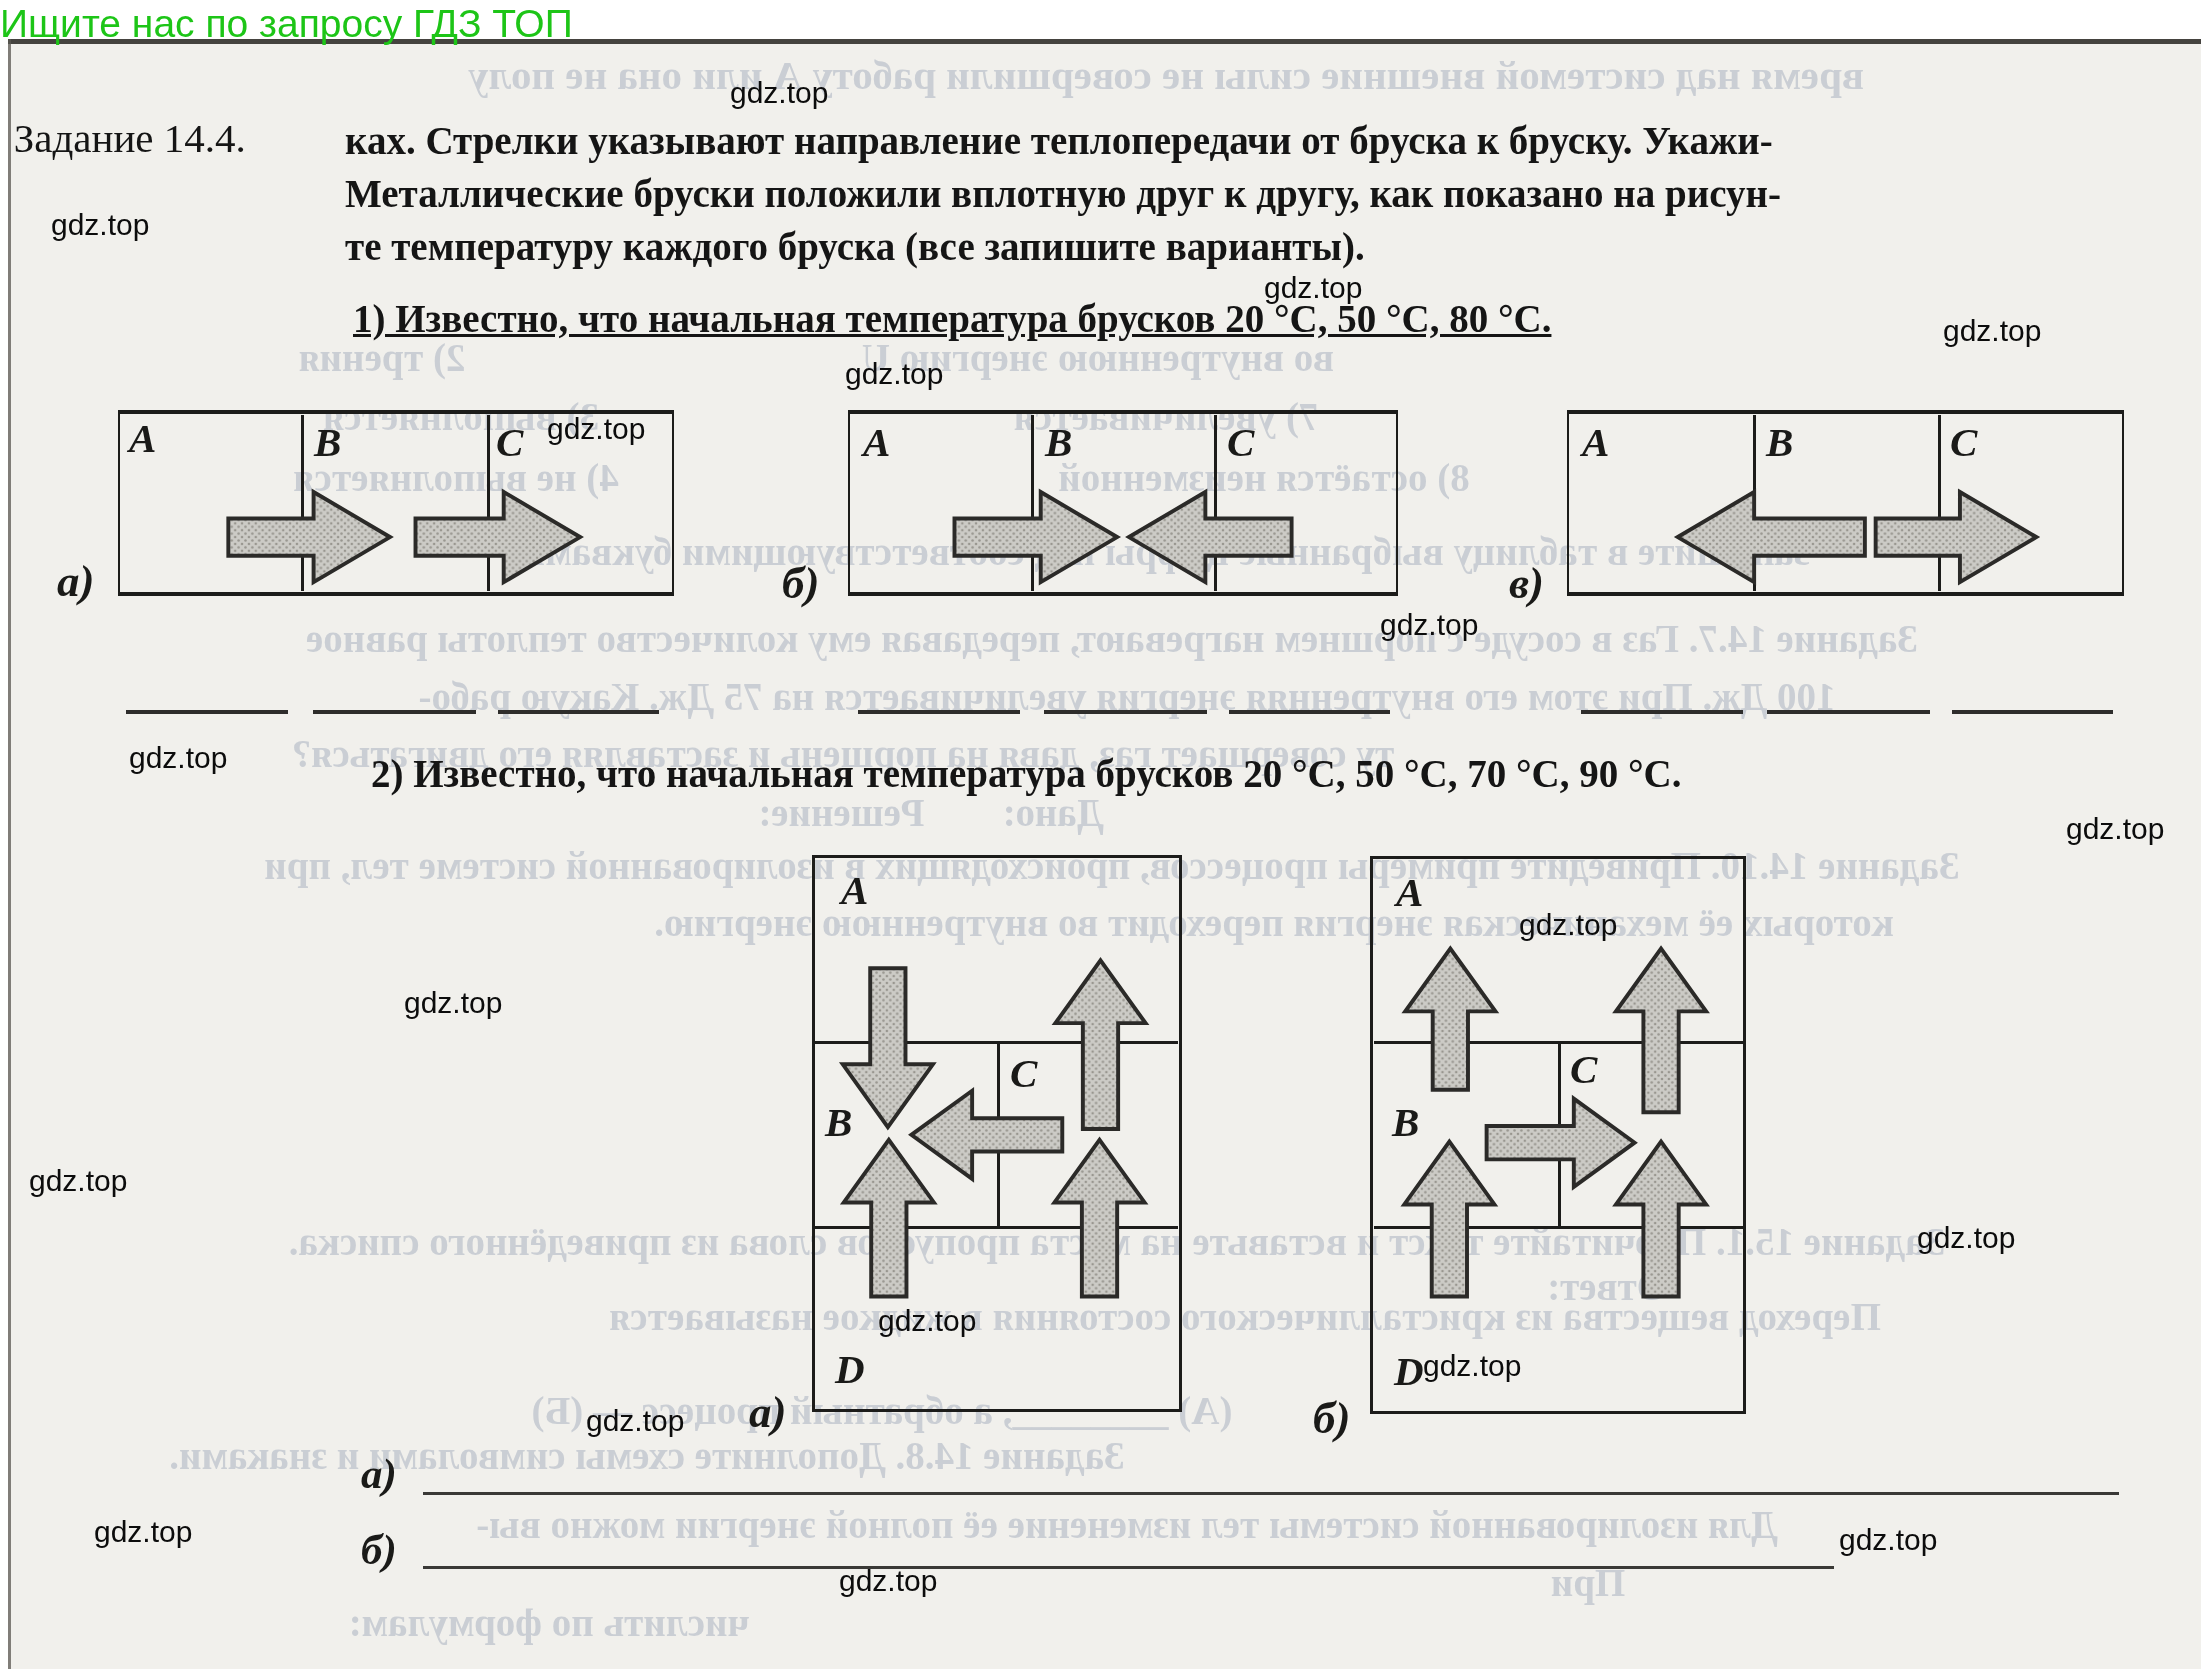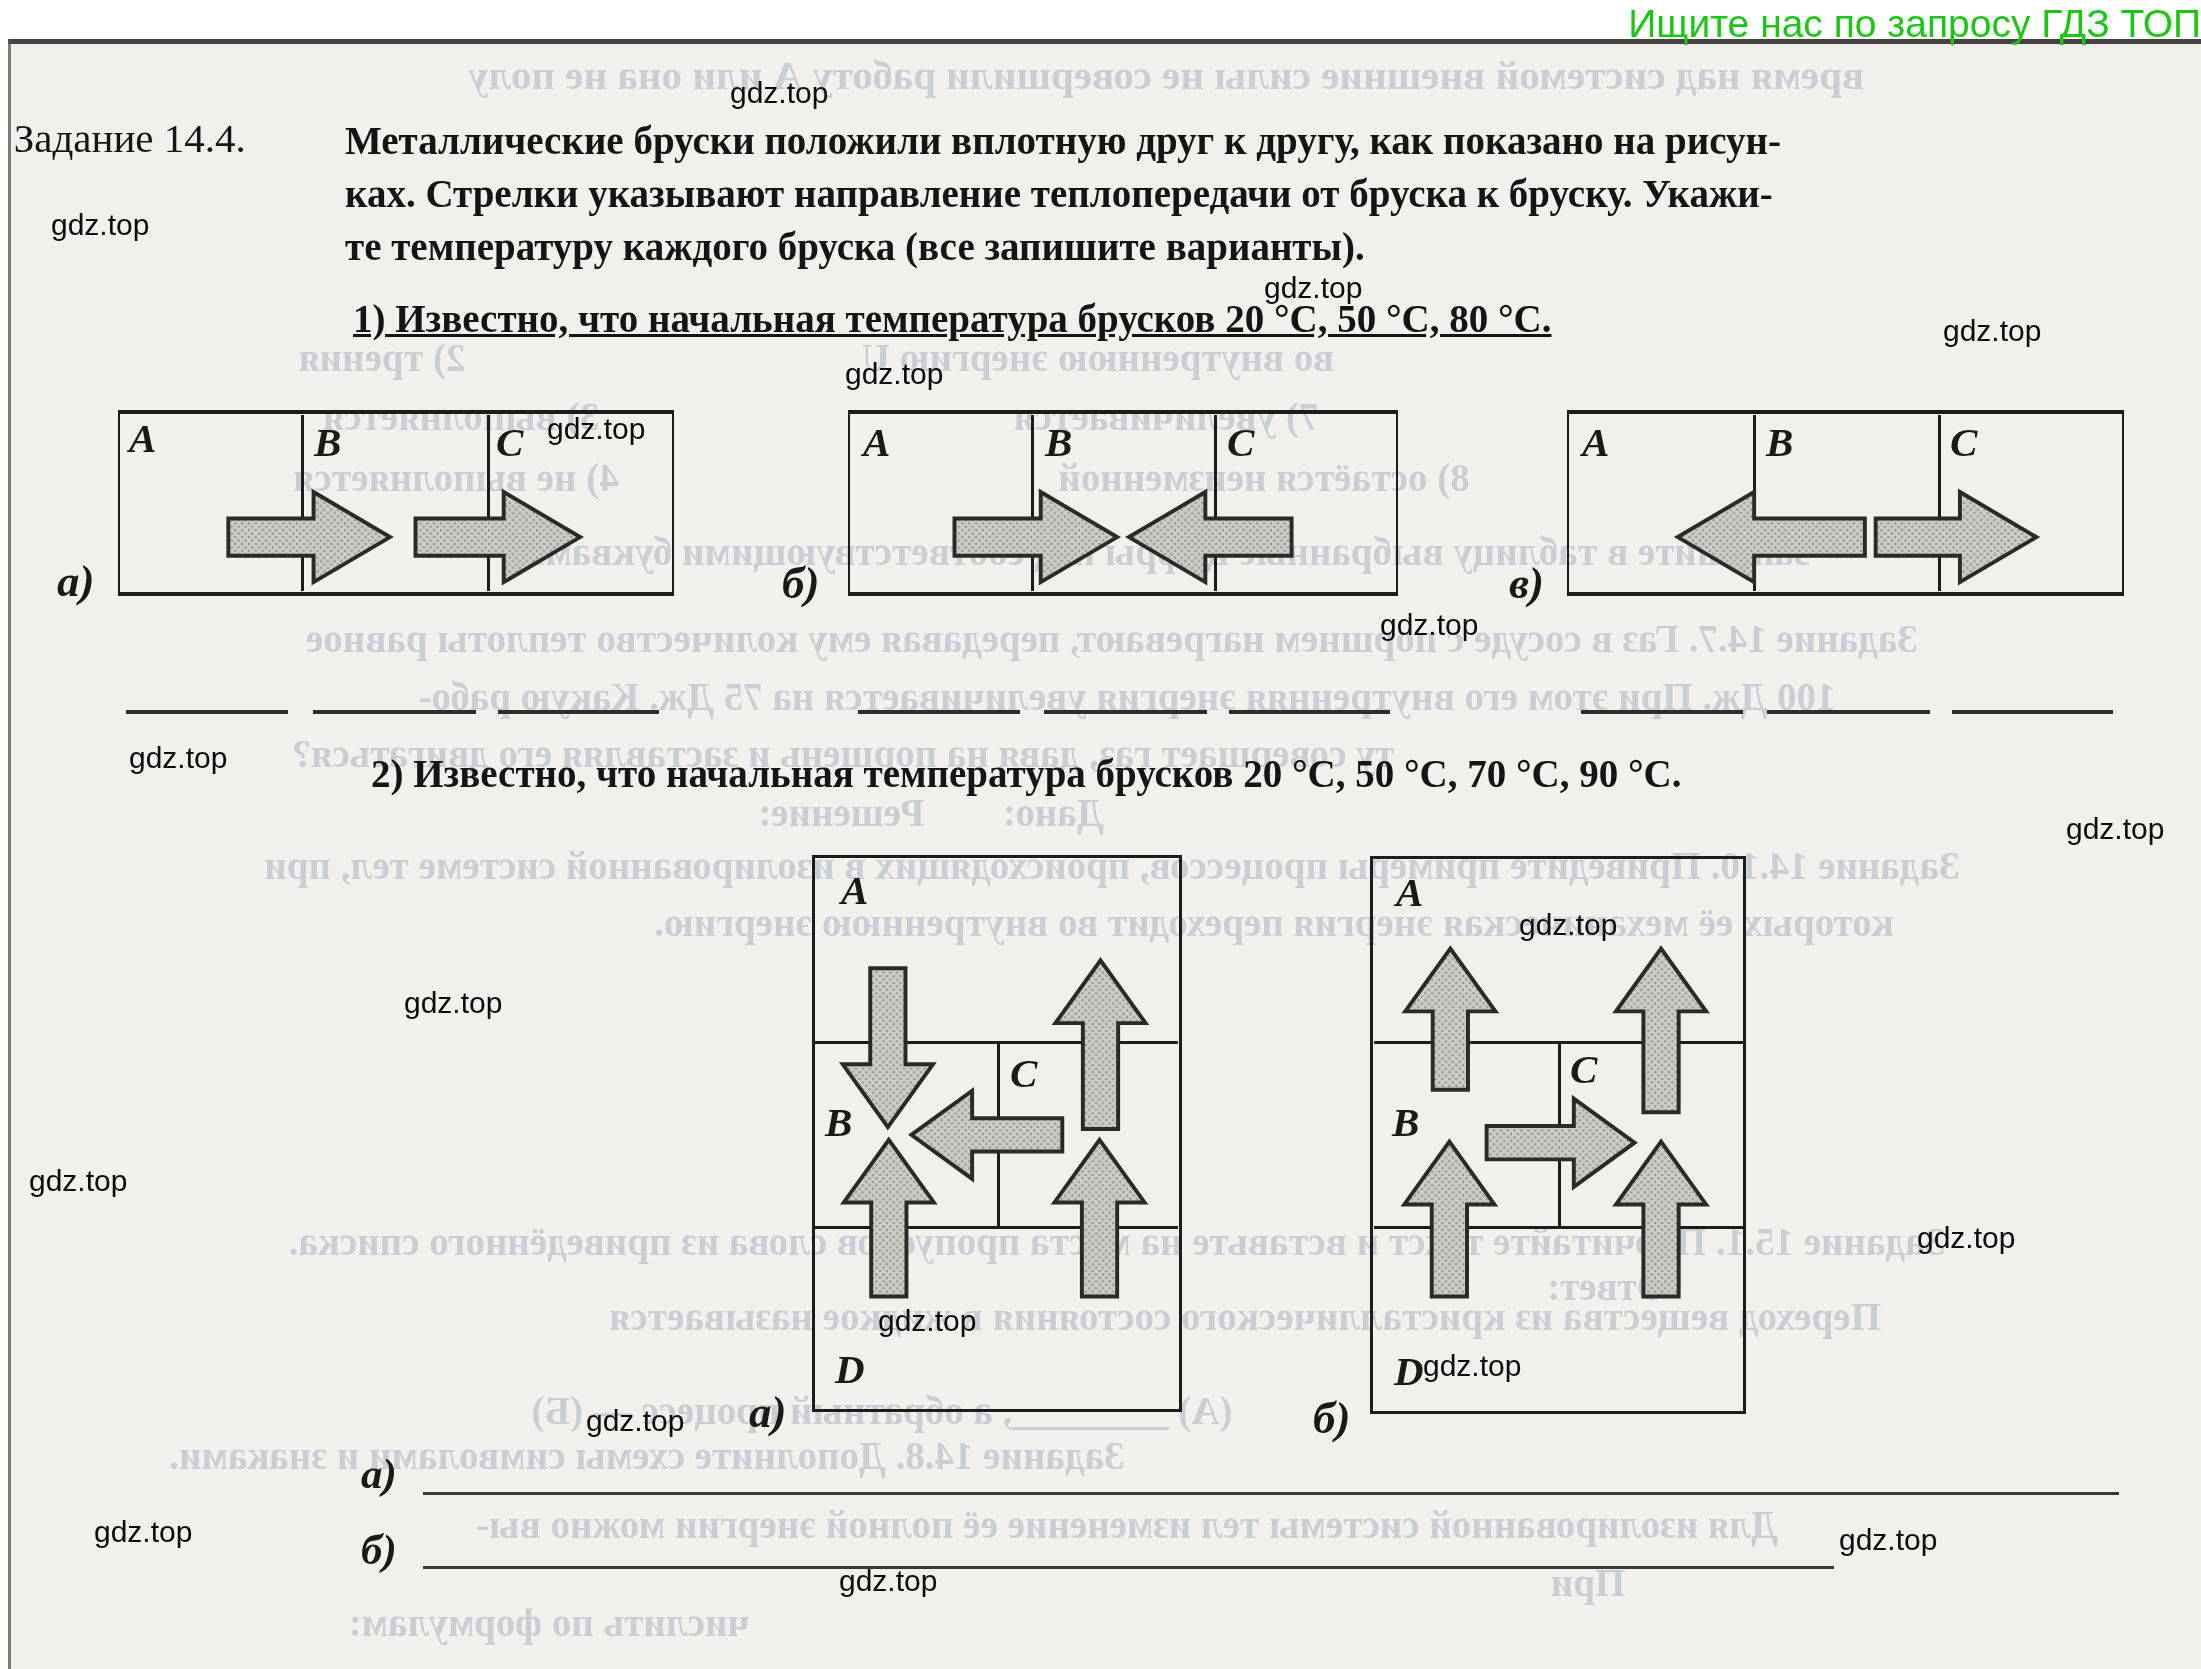--- a/index.html
+++ b/index.html
@@ -1,21 +1,21 @@
 <!DOCTYPE html>
 <html><head>
 <meta charset="utf-8">
 <style>
   html,body{margin:0;padding:0;background:#ffffff;}
   .canvas{position:relative;width:2201px;height:1669px;background:#ffffff;overflow:hidden;
           font-family:"Liberation Serif","DejaVu Serif",serif;}
   .scan{position:absolute;left:7.8px;top:39px;width:2194px;height:1630px;background:#f1f0ec;}
   .scan-top-edge{position:absolute;left:7.8px;top:39px;width:2194px;height:4.9px;background:#45433f;}
   .scan-left-edge{position:absolute;left:7.8px;top:39px;width:2.9px;height:1630px;background:#5a5751;opacity:.75;}
-  .green-header{position:absolute;left:0;top:2px;width:2201px;text-align:right;
+  .green-header{position:absolute;left:0;top:2px;width:2201px;text-align:left;
                 font-family:"Liberation Sans","DejaVu Sans",sans-serif;
                 font-size:39px;font-weight:500;}
   .footer{position:absolute;left:0;top:1607px;width:2201px;text-align:center;
           font-family:"Liberation Sans","DejaVu Sans",sans-serif;
           font-size:45px;font-weight:500;letter-spacing:1px;}
   .task-number{position:absolute;left:13.7px;top:114px;font-size:41px;font-weight:400;color:#151515;}
   .task-text{position:absolute;left:345px;top:114px;width:1823px;font-size:39px;font-weight:700;
              color:#151515;line-height:53px;}
   .q-line{position:absolute;font-size:39px;font-weight:700;color:#151515;white-space:nowrap;}
   .ghost{position:absolute;font-weight:700;white-space:pre;opacity:.42;
@@ -63,22 +63,22 @@
       <div class="ghost" style="left: 647px; top: 1433px; font-size: 39px;">Задание 14.8. Дополните схемы символами и знаками.</div>
       <div class="ghost" style="left: 1127px; top: 1502px; font-size: 39px;">Для изолированной системы тел изменение её полной энергии можно вы-</div>
       <div class="ghost" style="left: 549px; top: 1600px; font-size: 39px;">числить по формулам:</div>
       <div class="ghost" style="left: 1588px; top: 1560px; font-size: 39px;">При</div>
     </div>
 
   <div class="green-header" style="color: rgb(29, 197, 23);">Ищите нас по запросу ГДЗ ТОП</div>
 
   <div class="task-number">Задание 14.4.</div>
   <div class="task-text">
+    <div>ках. Стрелки указывают направление теплопередачи от бруска к бруску. Укажи-</div>
     <div>Металлические бруски положили вплотную друг к другу, как показано на рисун-</div>
-    <div>ках. Стрелки указывают направление теплопередачи от бруска к бруску. Укажи-</div>
     <div>те температуру каждого бруска (все запишите варианты).</div>
   </div>
   <div class="q-line" style="left:353px;top:296px;text-decoration:underline;">1) Известно, что начальная температура брусков 20 °С, 50 °С, 80 °С.</div>
   <div class="q-line" style="left:353px;top:751px;margin-left:18px;">2) Известно, что начальная температура брусков 20 °С, 50 °С, 70 °С, 90 °С.</div>
 
   <div id="diagram-layer">
       <div class="dbox p1" style="left: 118px; top: 410px; width: 556px; height: 186px;"></div>
       <div class="vline" style="left: 301px; top: 415px; width: 2.9px; height: 176px;"></div>
       <div class="vline" style="left: 487px; top: 415px; width: 2.9px; height: 176px;"></div>
       <div class="cell-label" style="left: 129px; top: 414px;">A</div>

